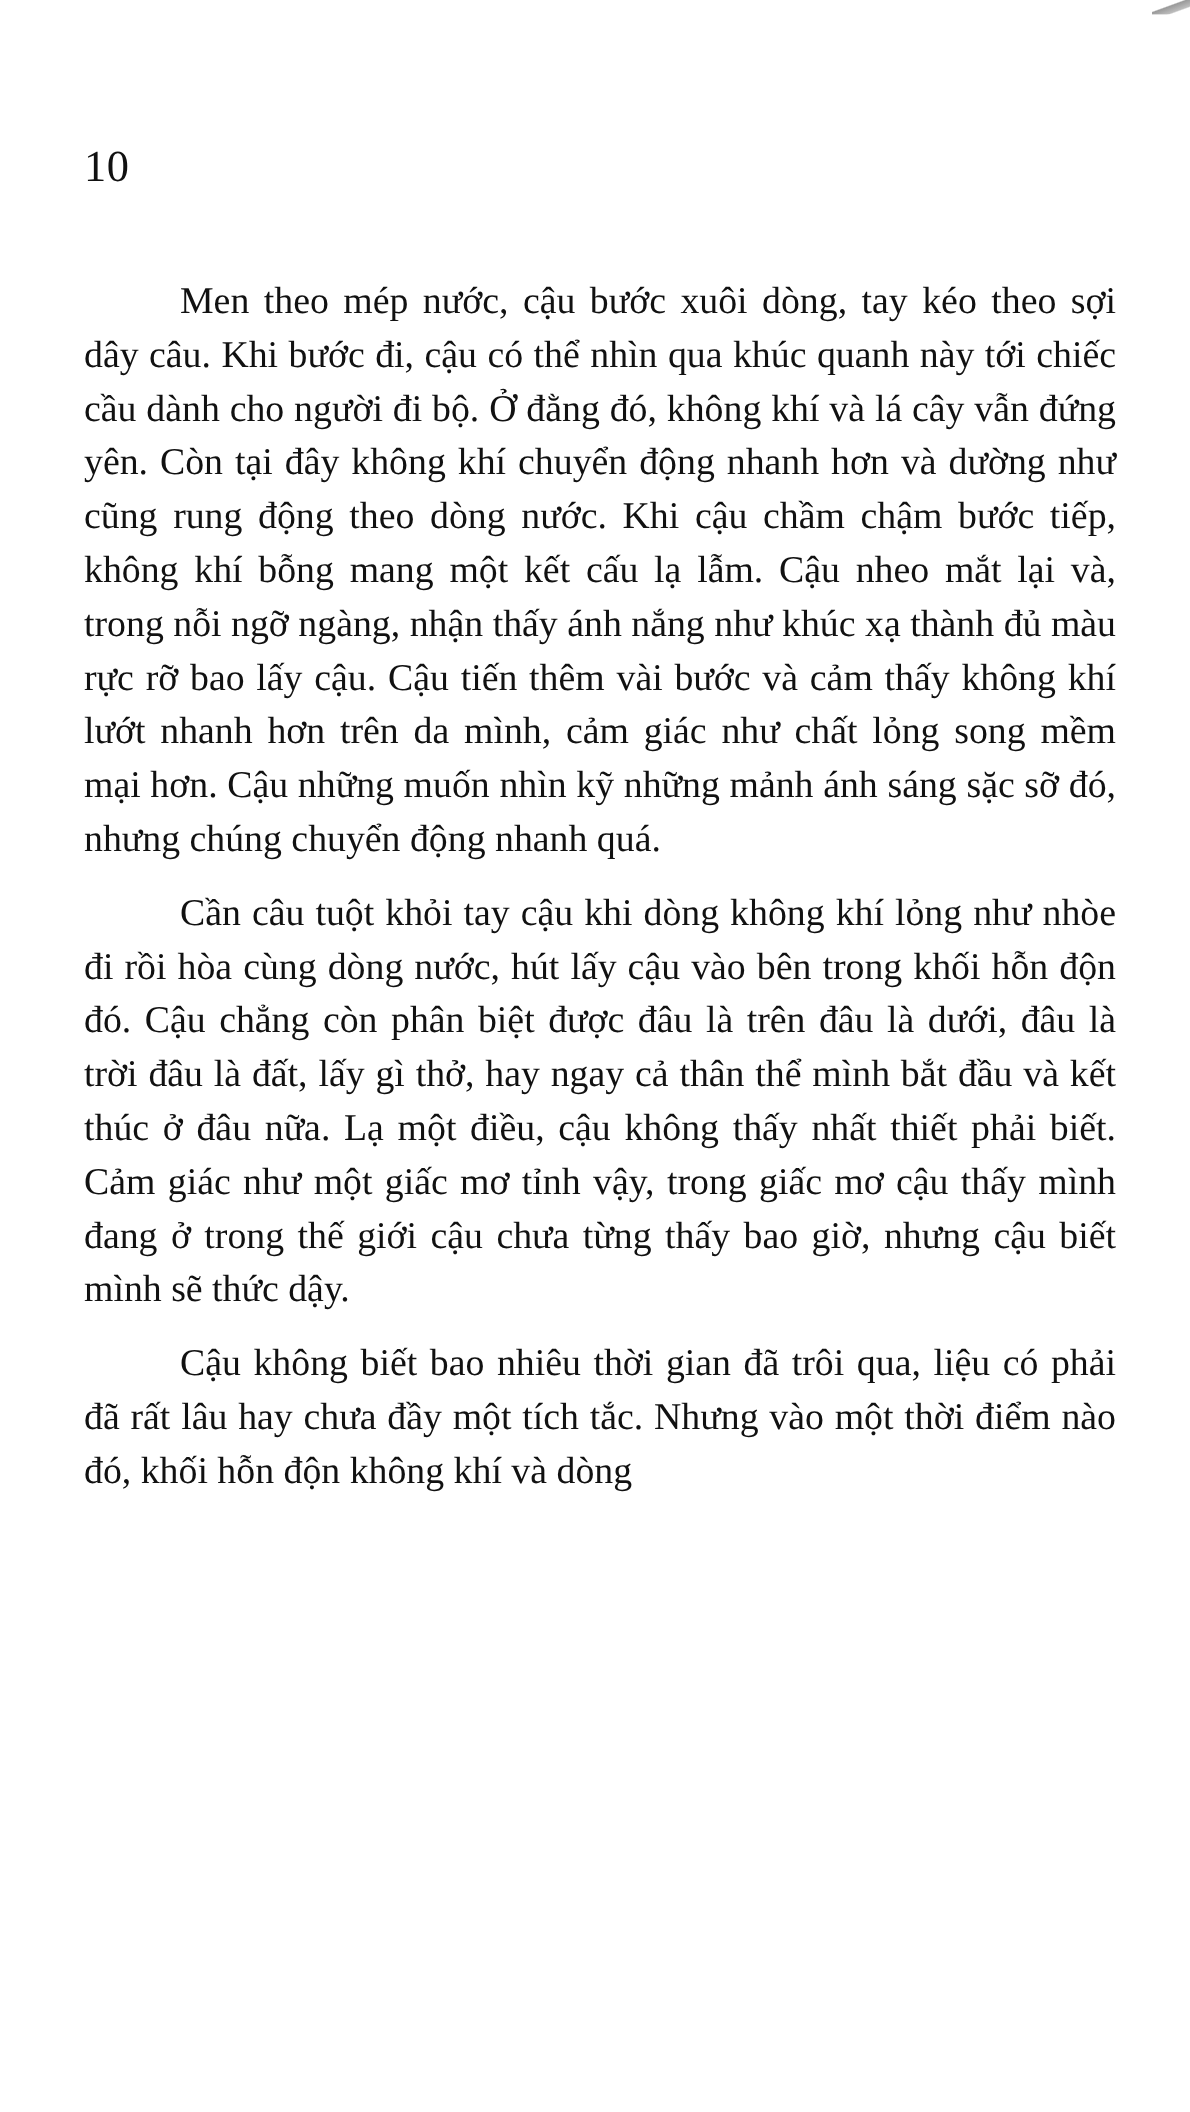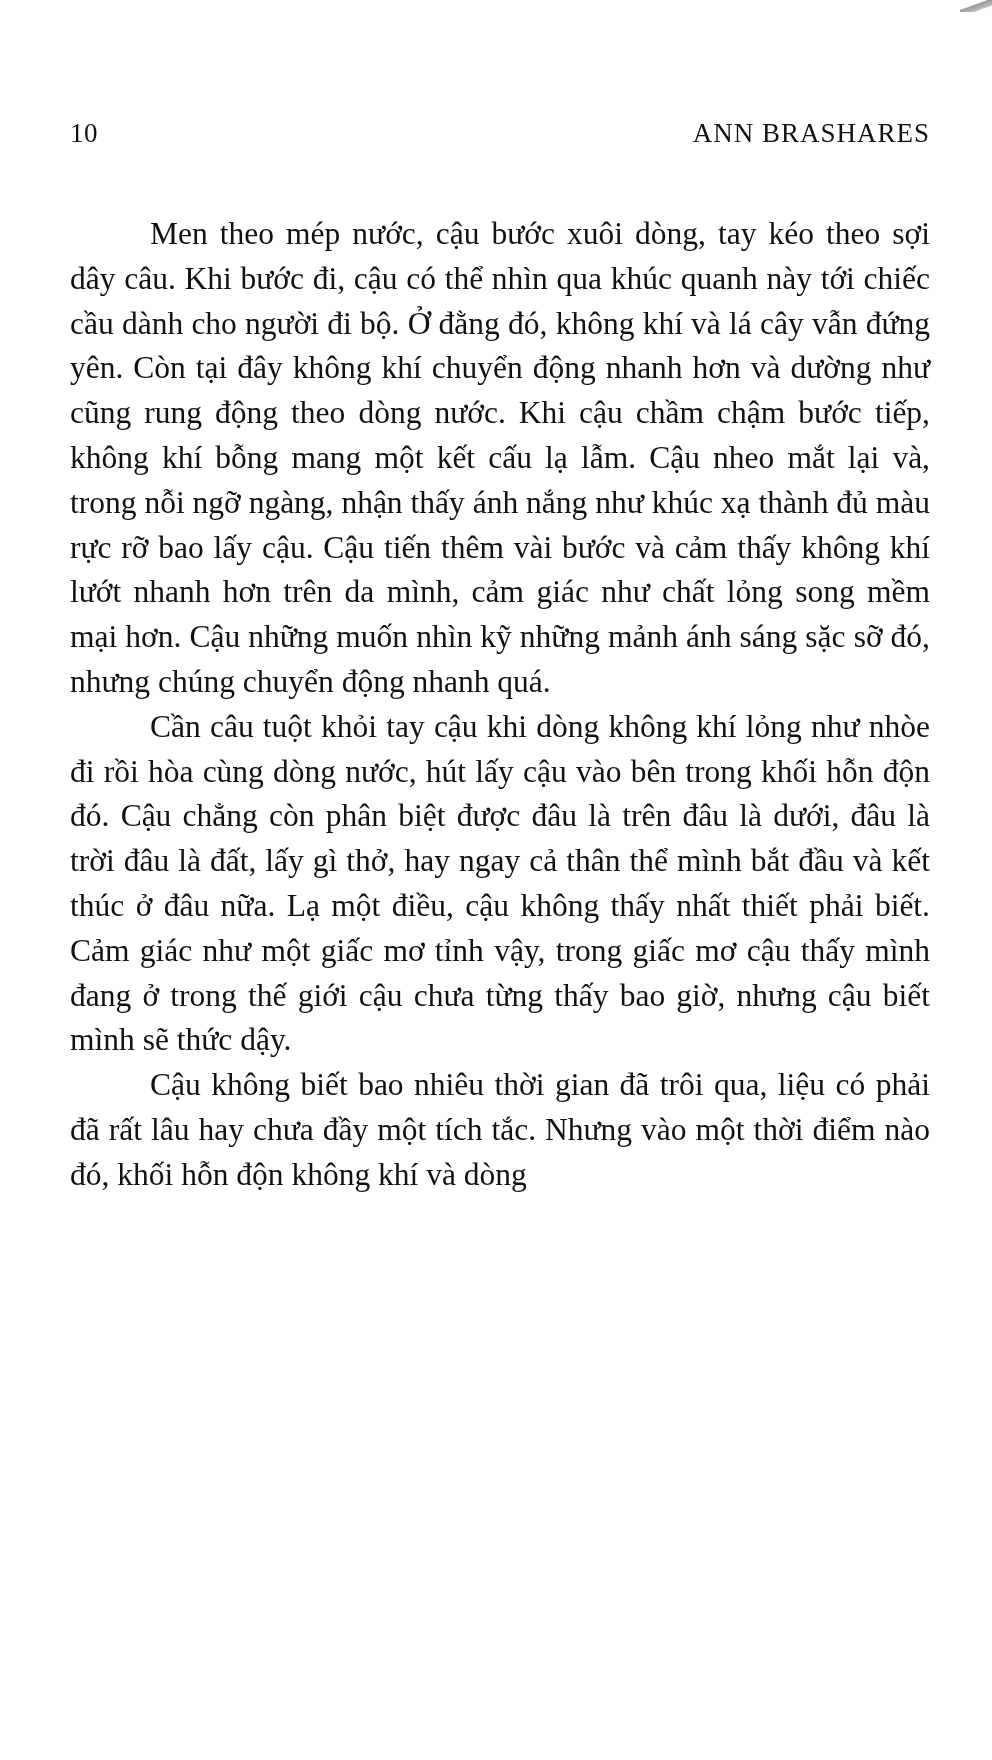--- a/index.html
+++ b/index.html
@@ -8,39 +8,38 @@
     font-family: "Liberation Serif", "DejaVu Serif", serif;
     color: #111111;
   }
   .corner-mark {
     position: absolute; top: 0; right: 0; width: 32px; height: 12px;
     background: linear-gradient(160deg, transparent 40%, #9a9a9a 45%, #bdbdbd 70%, transparent 75%);
   }
   .running-head {
     position: absolute; top: 118px; left: 70px; right: 62px;
     display: flex; justify-content: space-between; align-items: baseline;
-    font-size: 27px; letter-spacing: 0.5px;
+    font-size: 37px; letter-spacing: 0.5px;
   }
   .page-number { }
   .author { letter-spacing: 1px; }
   .body-text {
     position: absolute; top: 212px; left: 70px; width: 860px;
     font-size: 31.5px; line-height: 44.8px;
     text-align: justify;
   }
   .body-text p { margin: 0; }
-  .body-text p.indent { text-indent: 80px; }
+  .body-text p.indent { text-indent: 80px; margin-top: 17px; }
 </style>
 </head>
 <body>
 
 <div class="corner-mark"></div>
 
 <div class="running-head">
   <span class="page-number">10</span>
-  <span class="author">ANN BRASHARES</span>
 </div>
 
 <div class="body-text">
   <p class="indent">Men theo mép nước, cậu bước xuôi dòng, tay kéo theo sợi dây câu. Khi bước đi, cậu có thể nhìn qua khúc quanh này tới chiếc cầu dành cho người đi bộ. Ở đằng đó, không khí và lá cây vẫn đứng yên. Còn tại đây không khí chuyển động nhanh hơn và dường như cũng rung động theo dòng nước. Khi cậu chầm chậm bước tiếp, không khí bỗng mang một kết cấu lạ lẫm. Cậu nheo mắt lại và, trong nỗi ngỡ ngàng, nhận thấy ánh nắng như khúc xạ thành đủ màu rực rỡ bao lấy cậu. Cậu tiến thêm vài bước và cảm thấy không khí lướt nhanh hơn trên da mình, cảm giác như chất lỏng song mềm mại hơn. Cậu những muốn nhìn kỹ những mảnh ánh sáng sặc sỡ đó, nhưng chúng chuyển động nhanh quá.</p>
   <p class="indent">Cần câu tuột khỏi tay cậu khi dòng không khí lỏng như nhòe đi rồi hòa cùng dòng nước, hút lấy cậu vào bên trong khối hỗn độn đó. Cậu chẳng còn phân biệt được đâu là trên đâu là dưới, đâu là trời đâu là đất, lấy gì thở, hay ngay cả thân thể mình bắt đầu và kết thúc ở đâu nữa. Lạ một điều, cậu không thấy nhất thiết phải biết. Cảm giác như một giấc mơ tỉnh vậy, trong giấc mơ cậu thấy mình đang ở trong thế giới cậu chưa từng thấy bao giờ, nhưng cậu biết mình sẽ thức dậy.</p>
   <p class="indent">Cậu không biết bao nhiêu thời gian đã trôi qua, liệu có phải đã rất lâu hay chưa đầy một tích tắc. Nhưng vào một thời điểm nào đó, khối hỗn độn không khí và dòng</p>
 </div>
 
 </body></html>

